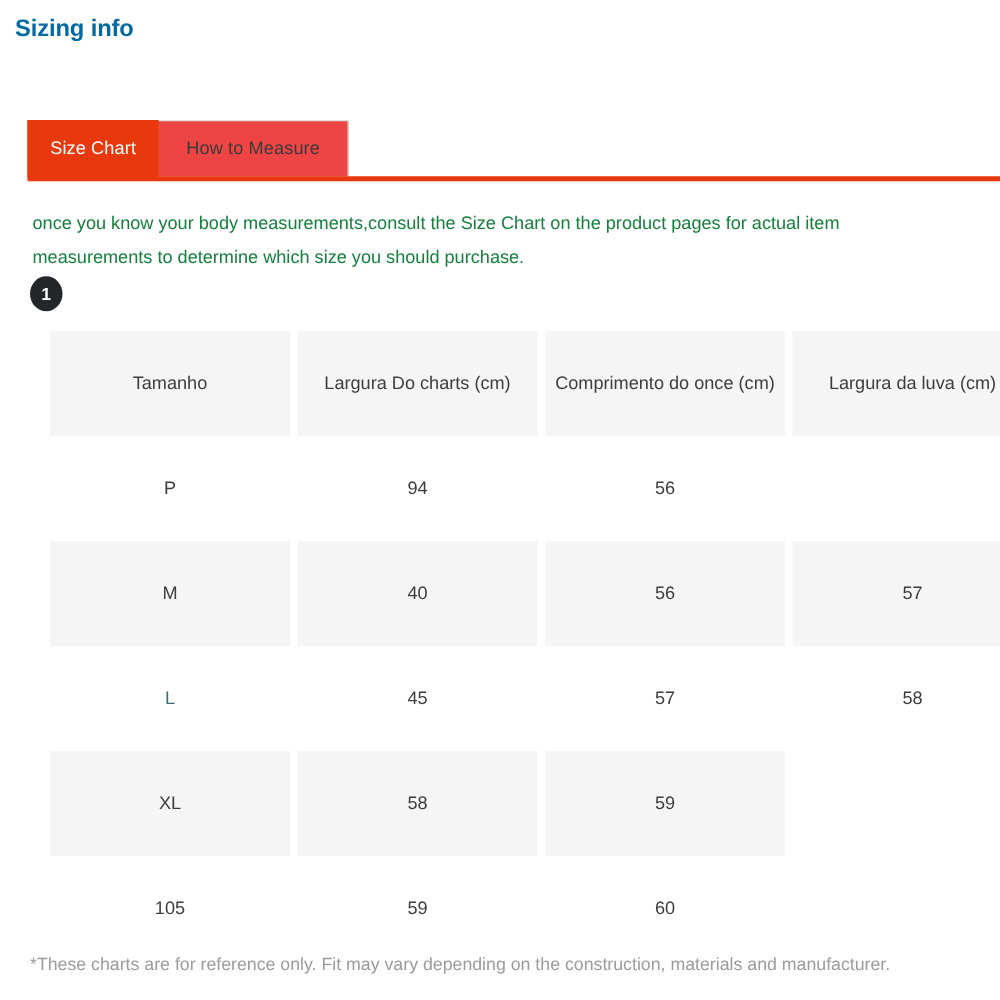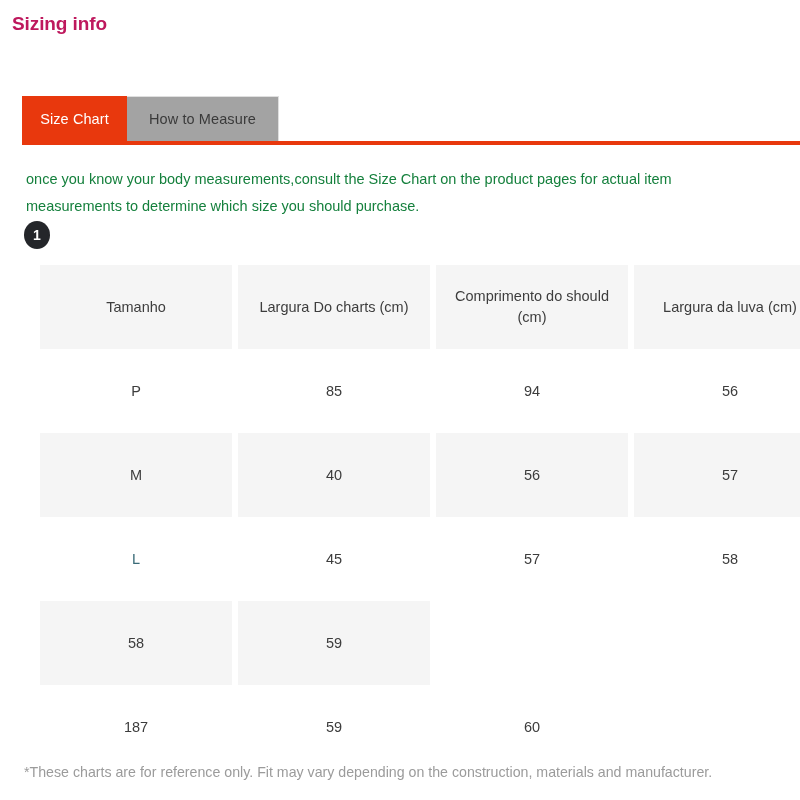--- a/index.html
+++ b/index.html
@@ -22,21 +22,21 @@
     background: #ffffff;
   }
 
   
   .page-title {
     position: absolute;
     left: 12px;
     top: 12px;
     font-size: 19px;
     font-weight: 700;
-    color: #be185d;
+    color: #0369a1;
     letter-spacing: -0.1px;
     line-height: 24px;
   }
 
   
   .tabbar {
     position: absolute;
     left: 22px;
     top: 96px;
     width: 778px;
@@ -60,21 +60,21 @@
     cursor: pointer;
     user-select: none;
   }
   .tab.active {
     background: #e8380d;
     color: #ffffff;
     width: 105px;
     border: 1px solid #e8380d;
   }
   .tab.inactive {
-    background: #a3a3a3;
+    background: #ef4444;
     color: #3a3a3a;
     width: 152px;
     border: 1px solid #dfdfdf;
     border-left: none;
   }
   .tab-underline {
     position: absolute;
     left: 0;
     top: 45px;
     width: 778px;
@@ -178,52 +178,52 @@
 
   <div class="intro">once you know your body measurements,consult the Size Chart on the product pages for actual item measurements to determine which size you should purchase.</div>
 
   <div class="step-badge">1</div>
 
   <div class="size-table">
 
     <div class="trow header">
       <div class="tcell">Tamanho</div>
       <div class="tcell">Largura Do charts (cm)</div>
-      <div class="tcell">Comprimento do should (cm)</div>
+      <div class="tcell">Comprimento do once (cm)</div>
       <div class="tcell">Largura da luva (cm)</div>
     </div>
 
     <div class="trow plain">
       <div class="tcell">P</div>
-      <div class="tcell">85</div>
       <div class="tcell">94</div>
       <div class="tcell">56</div>
     </div>
 
     <div class="trow shaded">
       <div class="tcell">M</div>
       <div class="tcell">40</div>
       <div class="tcell">56</div>
       <div class="tcell">57</div>
     </div>
 
     <div class="trow plain">
       <div class="tcell tinted">L</div>
       <div class="tcell">45</div>
       <div class="tcell">57</div>
       <div class="tcell">58</div>
     </div>
 
     <div class="trow shaded">
+      <div class="tcell">XL</div>
       <div class="tcell">58</div>
       <div class="tcell">59</div>
     </div>
 
     <div class="trow plain">
-      <div class="tcell">187</div>
+      <div class="tcell">105</div>
       <div class="tcell">59</div>
       <div class="tcell">60</div>
     </div>
 
   </div>
 
   <div class="footnote">*These charts are for reference only. Fit may vary depending on the construction, materials and manufacturer.</div>
 
 </div>
 

